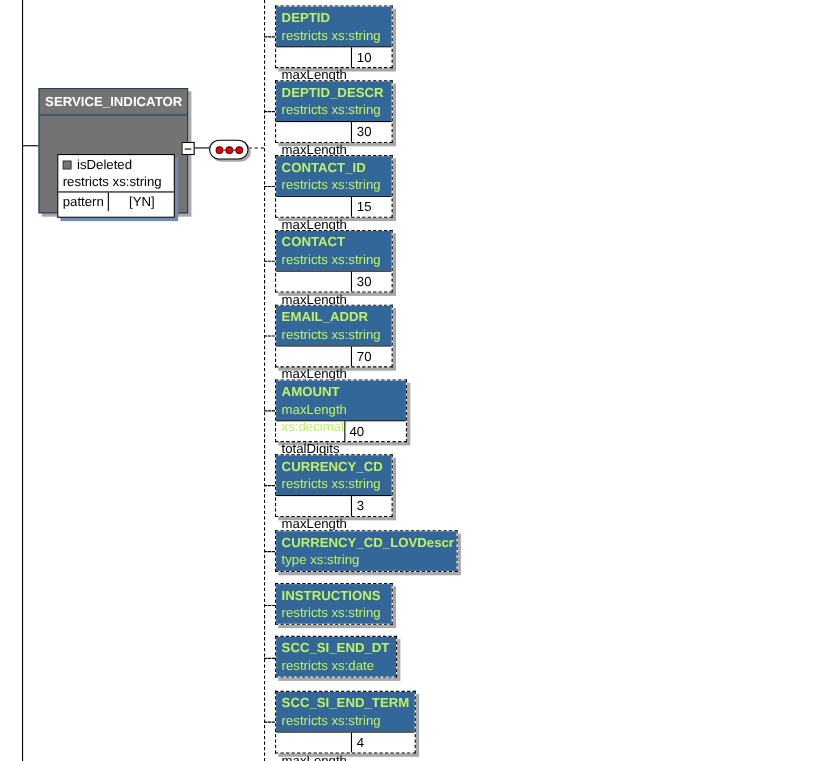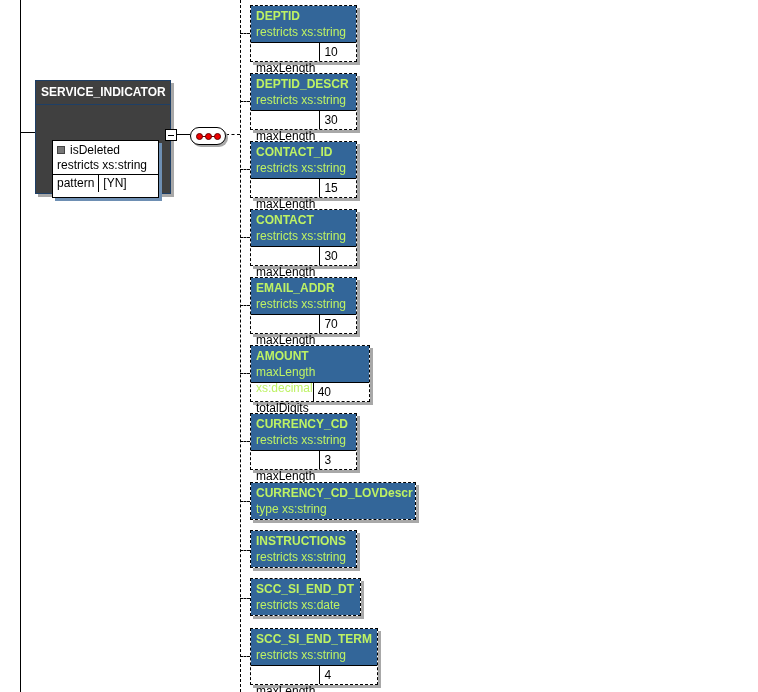--- a/index.html
+++ b/index.html
@@ -5,31 +5,31 @@
   html, body { margin:0; padding:0; background:#fff; }
   body { width:758px; height:692px; position:relative; overflow:hidden;
          font-family: "Liberation Sans", "DejaVu Sans", sans-serif; font-size:12px; }
   .vline { position:absolute; background:#000; }
   .dashv { position:absolute; border-left:1px dashed #000; width:0; }
   .dashh { position:absolute; border-top:1px dashed #000; height:0; }
   .solh { position:absolute; background:#000; height:1px; }
 
   
   .main-el { position:absolute; left:35px; top:80px; width:134px; height:112px;
-             background:#404040; border:1px solid #1e3f66; box-shadow:3px 3px 0 #a8a8a8; color:#fff; }
+             background:#737373; border:1px solid #1e3f66; box-shadow:3px 3px 0 #a8a8a8; color:#fff; }
   .main-el .title { font-weight:bold; padding:4px 5px; height:15px; border-bottom:1px solid #1e3f66; }
   .main-el .attrs-head { padding:3px 5px; font-style:italic; display:flex; align-items:center; gap:4px; }
   .minus-box { display:inline-block; width:9px; height:9px; border:1px solid #fff; position:relative; }
   .minus-box::after { content:""; position:absolute; left:1px; right:1px; top:4px; height:1px; background:#fff; }
   .attr-box { position:absolute; left:16px; top:48px; width:105px; height:56px; background:#fff; color:#000;
               border:1px solid #000; box-shadow:3px 3px 0 #6e8fb3;margin-top:11px; }
   .attr-box .aname { padding:2px 4px 0 4px; display:flex; align-items:center; gap:5px; }
   .sq { display:inline-block; width:6px; height:6px; background:#777; border:1px solid #444; }
   .attr-box .arestr { padding:1px 4px 2px 4px; }
-  .attr-box .facet { border-top:1px solid #000; display:flex; height:17px; line-height:17px; }
+  .attr-box .facet { border-top:1px solid #000; display:flex; height:17px; line-height:17px;gap:14px; }
   .attr-box .facet span:first-child { padding:0 4px; border-right:1px solid #000; }
   .attr-box .facet span:last-child { padding:0 4px; }
 
   .collapse-btn { position:absolute; left:165px; top:129px; width:10px; height:10px; background:#fff; border:1px solid #000; }
   .collapse-btn::after { content:""; position:absolute; left:2px; right:2px; top:5px; height:1px; background:#000; }
 
   .seq { position:absolute; left:190px; top:127px; width:34px; height:16px; border:1px solid #000; border-radius:9px;
          background:#fff; box-shadow:2px 2px 0 #a8a8a8; display:flex; align-items:center; justify-content:center; gap:2px; }
   .seq .dot { width:5px; height:5px; border-radius:50%; background:#e00; border:1px solid #600; }
   .seq .bar { position:absolute; left:6px; right:6px; top:8px; height:1px; background:#600; z-index:0; }

